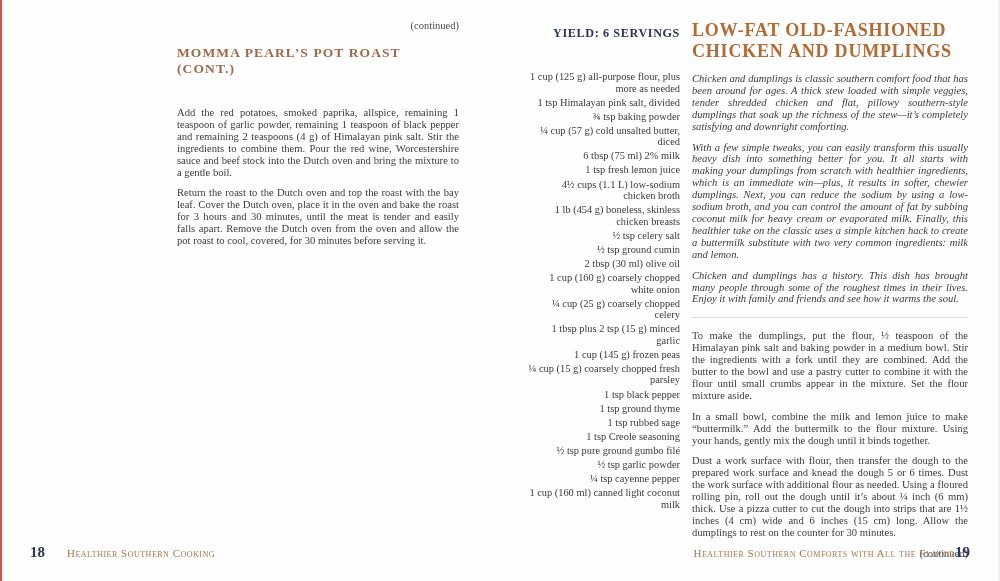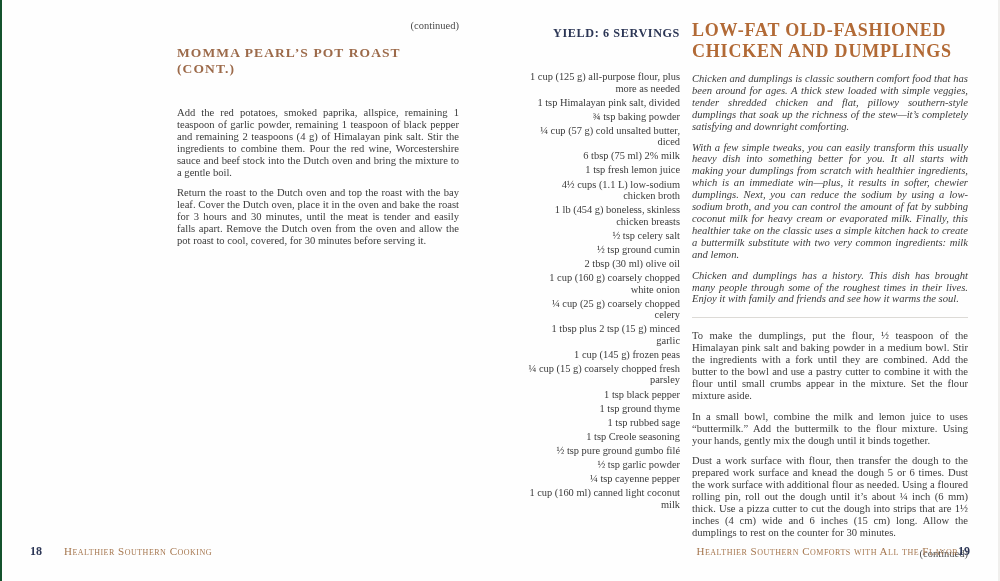--- a/index.html
+++ b/index.html
@@ -7,21 +7,21 @@
   body {
     width: 1000px; height: 581px;
     position: relative;
     font-family: "Liberation Serif", "DejaVu Serif", serif;
     color: #3b3b3b;
     overflow: hidden;
   }
   .spread {
     position: absolute; inset: 0;
     background: #fefefe;
-    border-left: 2px solid #14532d;
+    border-left: 2px solid #ef4444;
     border-right: 2px solid #f0efed;
   }
 
   
   .left-col {
     position: absolute; left: 175px; top: 20px; width: 282px;
   }
   .continued-top {
     text-align: right;
     font-size: 10.5px;
@@ -98,21 +98,21 @@
   .footer-left {
     position: absolute; left: 28px; top: 544px;
     display: flex; align-items: baseline; gap: 22px;
   }
   .footer-right {
     position: absolute; right: 28px; top: 544px;
     display: flex; align-items: baseline; 
   }
   .page-num {
     font-weight: bold;
-    font-size: 12px;
+    font-size: 15px;
     color: #2c3655;
   }
   .footer-title {
     font-size: 11px;
     letter-spacing: 0.5px;
     color: #a5764e;
     font-variant: small-caps;
   }
 </style>
 </head>
@@ -165,21 +165,21 @@
       <span>CHICKEN AND DUMPLINGS</span>
     </h1>
     <div>
         <p class="intro-par">Chicken and dumplings is classic southern comfort food that has been around for ages. A thick stew loaded with simple veggies, tender shredded chicken and flat, pillowy southern-style dumplings that soak up the richness of the stew—it’s completely satisfying and downright comforting.</p>
         <p class="intro-par">With a few simple tweaks, you can easily transform this usually heavy dish into something better for you. It all starts with making your dumplings from scratch with healthier ingredients, which is an immediate win—plus, it results in softer, chewier dumplings. Next, you can reduce the sodium by using a low-sodium broth, and you can control the amount of fat by subbing coconut milk for heavy cream or evaporated milk. Finally, this healthier take on the classic uses a simple kitchen hack to create a buttermilk substitute with two very common ingredients: milk and lemon.</p>
         <p class="intro-par">Chicken and dumplings has a history. This dish has brought many people through some of the roughest times in their lives. Enjoy it with family and friends and see how it warms the soul.</p>
       </div>
     <hr class="divider">
     <div>
       <p class="body-par">To make the dumplings, put the flour, ½ teaspoon of the Himalayan pink salt and baking powder in a medium bowl. Stir the ingredients with a fork until they are combined. Add the butter to the bowl and use a pastry cutter to combine it with the flour until small crumbs appear in the mixture. Set the flour mixture aside.</p>
-      <p class="body-par">In a small bowl, combine the milk and lemon juice to uses “buttermilk.” Add the buttermilk to the flour mixture. Using your hands, gently mix the dough until it binds together.</p>
+      <p class="body-par">In a small bowl, combine the milk and lemon juice to make “buttermilk.” Add the buttermilk to the flour mixture. Using your hands, gently mix the dough until it binds together.</p>
       <p class="body-par">Dust a work surface with flour, then transfer the dough to the prepared work surface and knead the dough 5 or 6 times. Dust the work surface with additional flour as needed. Using a floured rolling pin, roll out the dough until it’s about ¼ inch (6 mm) thick. Use a pizza cutter to cut the dough into strips that are 1½ inches (4 cm) wide and 6 inches (15 cm) long. Allow the dumplings to rest on the counter for 30 minutes.</p>
     </div>
     <div class="continued-bottom">(continued)</div>
   </div>
 
   <div class="footer-left">
     <span class="page-num">18</span>
     <span class="footer-title">Healthier Southern Cooking</span>
   </div>
   <div class="footer-right">

